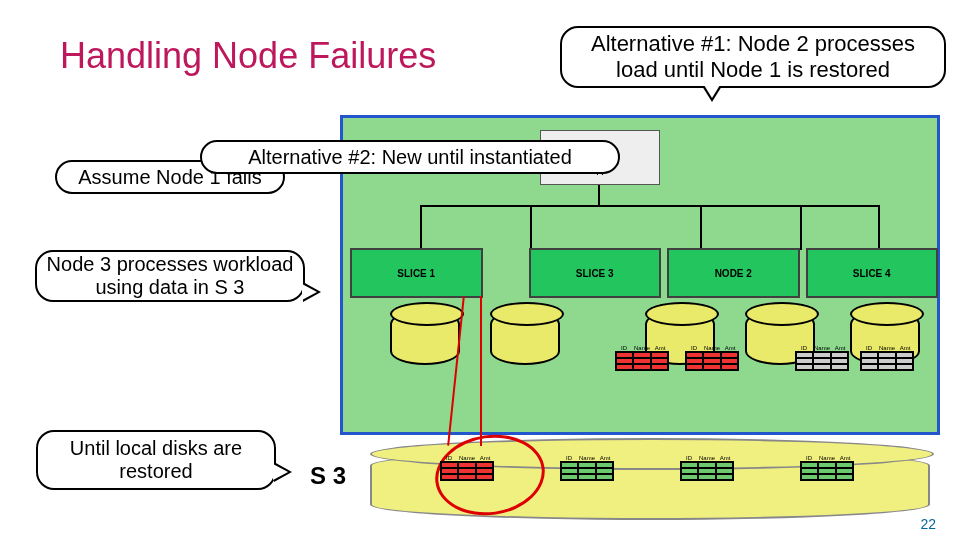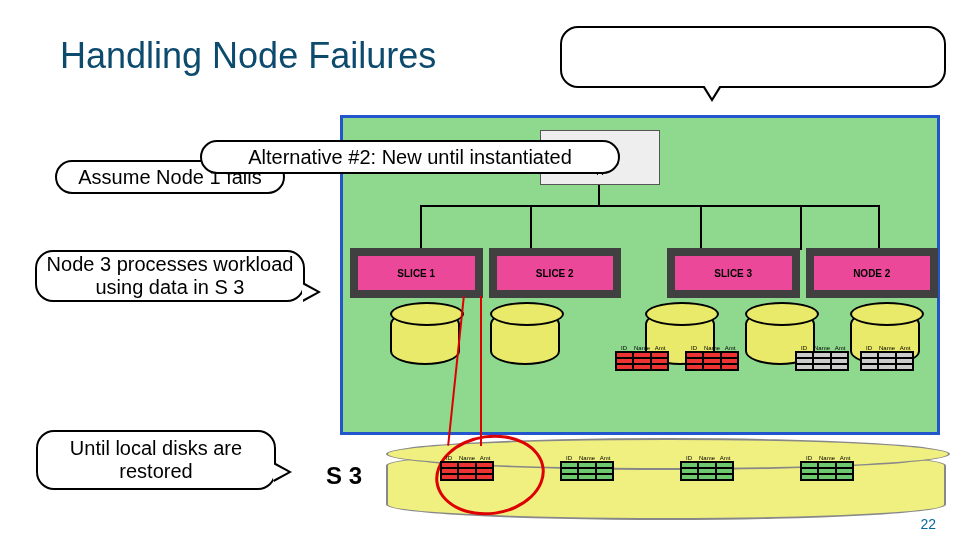--- a/index.html
+++ b/index.html
@@ -1,50 +1,50 @@
 <!DOCTYPE html>
 <html><head>
 <meta charset="utf-8">
 <style>
   * { box-sizing: border-box; margin: 0; padding: 0; }
   body { width: 960px; height: 540px; background: #fff; font-family: Arial, sans-serif; position: relative; overflow: hidden; }
-  .title { position: absolute; left: 60px; top: 35px; font-size: 36px; color: #0c4a6e; }
+  .title { position: absolute; left: 60px; top: 35px; font-size: 36px; color: #be185d; }
   .page-num { position: absolute; right: 24px; bottom: 8px; font-size: 14px; color: #0369a1; }
   .main-box { position: absolute; left: 340px; top: 115px; width: 600px; height: 320px; background: #8ed98e; border: 3px solid #2355cc; }
   .leader { position: absolute; left: 540px; top: 130px; width: 120px; height: 55px; background: #eee; border: 1px solid #555; font-size: 11px; text-align: center; padding-top: 34px; }
   .callout { position: absolute; background: #fff; border: 2px solid #000; border-radius: 18px; font-size: 20px; text-align: center; display: flex; align-items: center; justify-content: center; padding: 4px 8px; }
   .callout.large { font-size: 22px; }
   .callout .tail { position: absolute; width: 0; height: 0; }
   #c1 { left: 560px; top: 26px; width: 386px; height: 62px; }
   #c2 { left: 200px; top: 140px; width: 420px; height: 34px; z-index: 3; }
   #c3 { left: 55px; top: 160px; width: 230px; height: 34px; z-index: 2; }
   #c4 { left: 35px; top: 250px; width: 270px; height: 52px; }
   #c5 { left: 36px; top: 430px; width: 240px; height: 60px; }
   
   #c1 .tail { left: 140px; bottom: -16px; border-left: 10px solid transparent; border-right: 10px solid transparent; border-top: 16px solid #000; }
   #c1 .tail::after { content:""; position:absolute; left:-8px; top:-17px; border-left:8px solid transparent; border-right:8px solid transparent; border-top:13px solid #fff; }
   #c4 .tail { right: -18px; top: 30px; border-top: 10px solid transparent; border-bottom: 10px solid transparent; border-left: 18px solid #000; }
   #c4 .tail::after { content:""; position:absolute; left:-19px; top:-8px; border-top:8px solid transparent; border-bottom:8px solid transparent; border-left:15px solid #fff; }
   #c5 .tail { right: -18px; top: 30px; border-top: 10px solid transparent; border-bottom: 10px solid transparent; border-left: 18px solid #000; }
   #c5 .tail::after { content:""; position:absolute; left:-19px; top:-8px; border-top:8px solid transparent; border-bottom:8px solid transparent; border-left:15px solid #fff; }
   .node-row { position: absolute; left: 350px; top: 248px; width: 588px; height: 50px; display: flex; gap: 6px; }
-  .node { background: #ec4899; border: 8px solid #404040; flex: 1; display: flex; align-items: center; justify-content: center; font-size: 10px; font-weight: bold; color: #000; position: relative; }
+  .node { background: #22c55e; border: 2px solid #404040; flex: 1; display: flex; align-items: center; justify-content: center; font-size: 10px; font-weight: bold; color: #000; position: relative; }
   .node.n3 { text-decoration: underline; }
   .disk { position: absolute; width: 70px; height: 55px; background: #e9e96a; border: 2px solid #000; border-radius: 50% / 25%; }
   .disk::before { content:""; position:absolute; left:-2px; top:-10px; width:70px; height:20px; background:#e9e96a; border:2px solid #000; border-radius:50%; }
   #d1 { left: 390px; top: 310px; } #d2 { left: 490px; top: 310px; } #d3 { left: 645px; top: 310px; } #d4 { left: 745px; top: 310px; } #d5 { left: 850px; top: 310px; }
   .tiny { position: absolute; width: 54px; }
   .tiny-head { display:flex; }
   .tiny-head span { flex:1; font-size:6px; color:#000; text-align:center; }
   .tiny-grid { border:1px solid #000; display:grid; grid-template-columns:repeat(3,1fr); grid-template-rows:repeat(3,6px); }
   .tiny-grid div { border:0.5px solid #000; }
   .tiny.red .tiny-grid div { background:#e33; }
   .tiny.green .tiny-grid div { background:#6ec96e; }
   .tiny.gray .tiny-grid div { background:#ccc; }
-  .s3-wrap { position: absolute; left: 370px; top: 440px; right: 36px; height: 90px; margin-left: 16px; }
+  .s3-wrap { position: absolute; left: 370px; top: 440px; right: 36px; height: 90px; }
   .s3-platter { position: absolute; left: 0; top: 10px; width: 560px; height: 70px; background: #f0f080; border: 2px solid #888; border-radius: 50% / 22%; }
   .s3-platter::before { content:""; position:absolute; left:-2px; top:-14px; width:560px; height:28px; background:#f0f080; border:2px solid #888; border-radius:50%; }
   .s3-label { position:absolute; left: -60px; top: 22px; font-size: 24px; font-weight:bold; }
   .circle-mark { position:absolute; left:435px; top:435px; width:110px; height:80px; border:3px solid #d00; border-radius:50%; transform:rotate(-8deg); z-index:5; }
   .red-line { position:absolute; width:2px; background:#d00; z-index:4; }
   .connect { position:absolute; background:#000; }
 </style>
 </head>
 <body>
 
@@ -56,42 +56,43 @@
 
 <div class="connect" style="left:420px; top:205px; width:460px; height:2px;"></div>
 <div class="connect" style="left:598px; top:185px; width:2px; height:20px;"></div>
 <div class="connect" style="left:420px; top:205px; width:2px; height:45px;"></div>
 <div class="connect" style="left:530px; top:205px; width:2px; height:45px;"></div>
 <div class="connect" style="left:700px; top:205px; width:2px; height:45px;"></div>
 <div class="connect" style="left:800px; top:205px; width:2px; height:45px;"></div>
 <div class="connect" style="left:878px; top:205px; width:2px; height:45px;"></div>
 
 <div id="c1" class="callout large">
+    <span>Alternative #1: Node 2 processes load until Node 1 is restored</span>
     <span class="tail"></span>
   </div>
 <div id="c2" class="callout">
     <span>Alternative #2: New until instantiated</span>
   </div>
 <div id="c3" class="callout">
     <span>Assume Node 1 fails</span>
   </div>
 <div id="c4" class="callout">
     <span>Node 3 processes workload using data in S 3</span>
     <span class="tail"></span>
   </div>
 <div id="c5" class="callout">
     <span>Until local disks are restored</span>
     <span class="tail"></span>
   </div>
 
 <div class="node-row">
   <div class="node">SLICE 1</div>
-  <div class="node">SLICE 2</div>
   <div class="node" style="margin-left:40px">SLICE 3</div>
   <div class="node">NODE 2</div>
+  <div class="node">SLICE 4</div>
 </div>
 
 <div id="d1" class="disk"></div>
 <div id="d2" class="disk"></div>
 <div id="d3" class="disk"></div>
 <div id="d4" class="disk"></div>
 <div id="d5" class="disk"></div>
 
 <div class="tiny red" style="left:615px; top:345px;">
     <div class="tiny-head">

